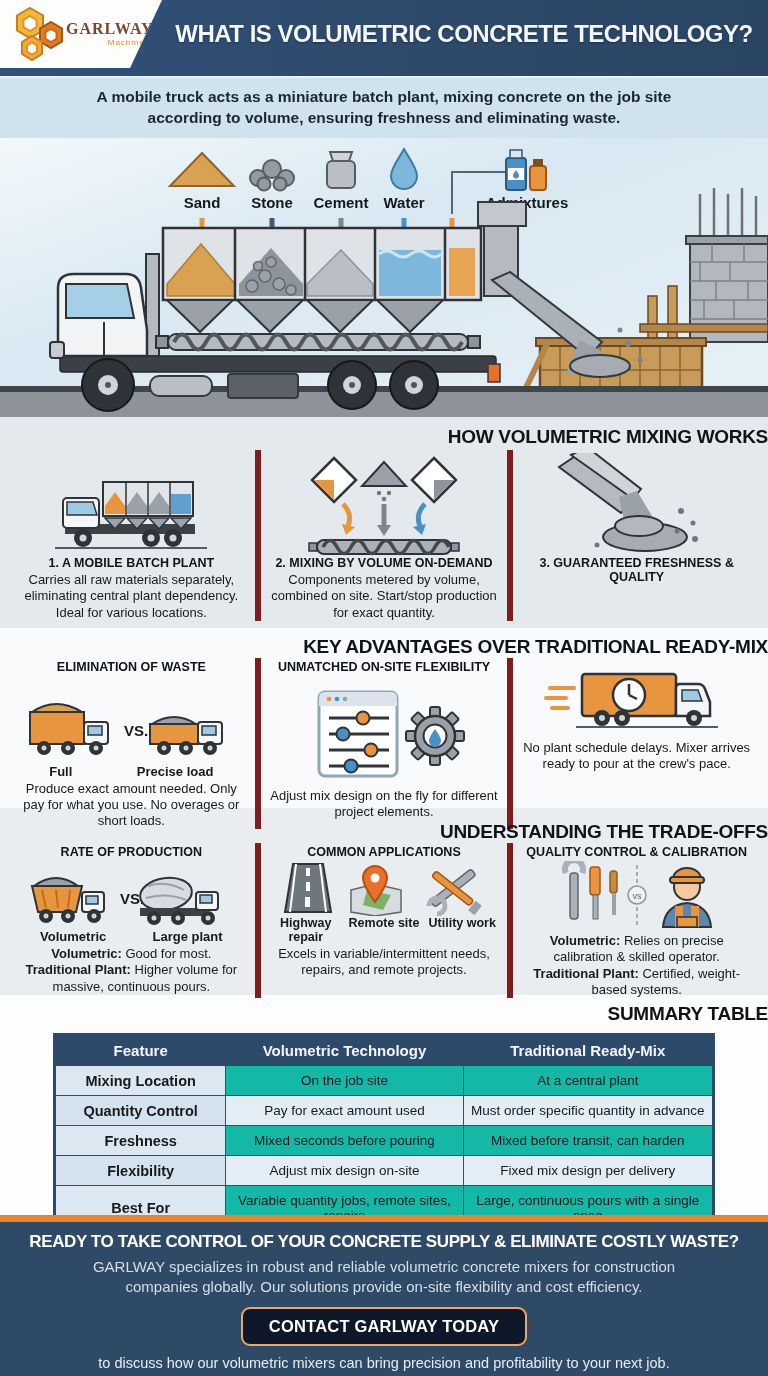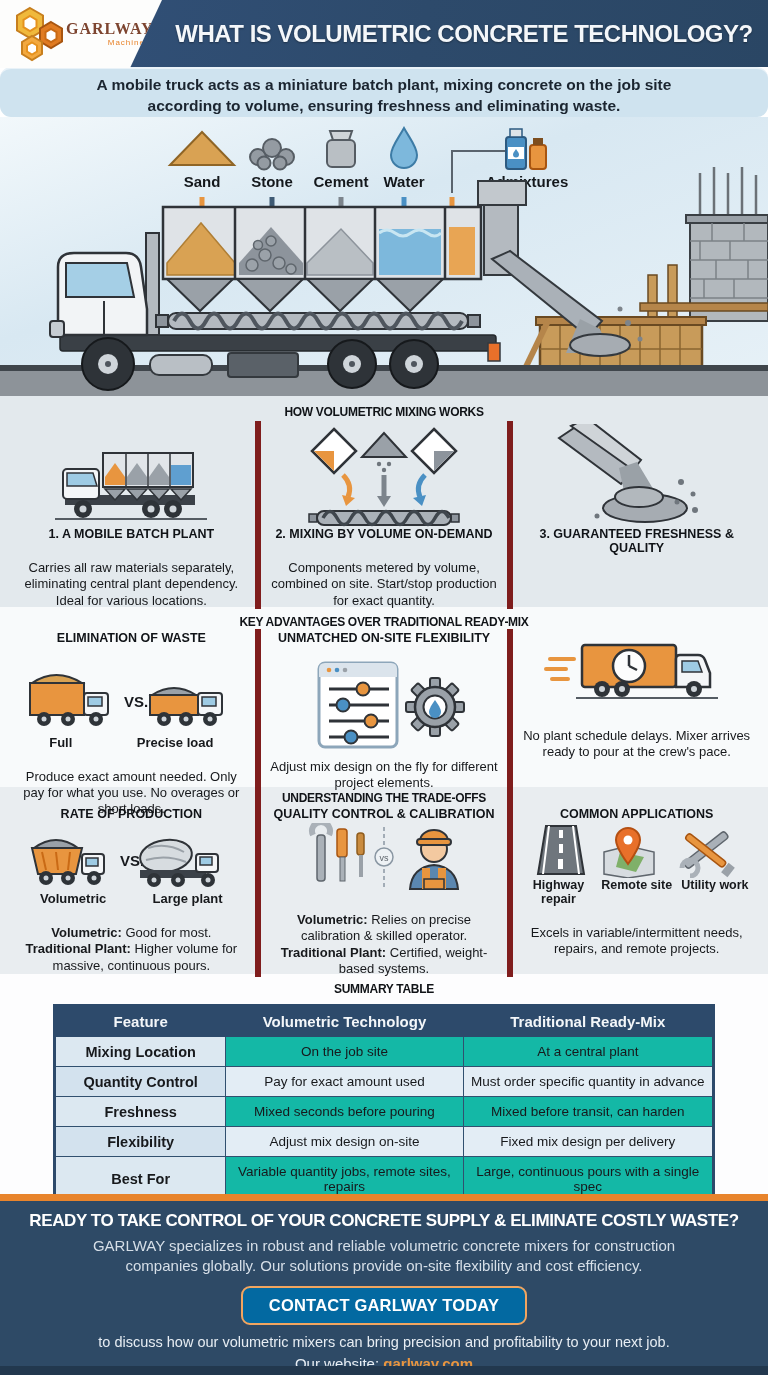--- a/index.html
+++ b/index.html
@@ -4,61 +4,61 @@
 <style>
   * { margin:0; padding:0; box-sizing:border-box; }
   html,body { width:768px; }
   body {
     font-family:"Liberation Sans", sans-serif;
     color:#17191c;
     background:#fff;
     width:768px; height:1376px; overflow:hidden;
   }
   
-  .header { position:relative; height:67px; background:linear-gradient(100deg,#32517a 0%,#2d4a6b 55%,#2a4664 100%); }
+  .header { position:relative; height:76px; background:linear-gradient(100deg,#32517a 0%,#2d4a6b 55%,#2a4664 100%); }
   .logo-wedge {
     position:absolute; left:0; top:0; width:162px; height:68px; background:#fdfdfc;
     clip-path:polygon(0 0,162px 0,130px 100%,0 100%);
     display:flex; align-items:center; padding-left:6px;
   }
   .logo-text { margin-left:2px; line-height:1; }
   .brand { font-family:"Liberation Serif", serif; font-weight:bold; font-size:16px; letter-spacing:1px; color:#7d4530; }
   .tagline { display:block; text-align:right; font-size:8px; color:#e8842c; letter-spacing:1px; margin-top:2px; }
   .header-title {
     position:absolute; left:168px; right:8px; top:0; height:68px;
     display:flex; align-items:center; justify-content:center;
     color:#f4f7fa; font-size:24px; font-weight:bold; letter-spacing:-0.5px;
     text-shadow:0 1px 2px rgba(0,0,0,.35); white-space:nowrap;
   }
   
-  .intro { height:50px; background:#cfe3ef; display:flex; align-items:flex-end; justify-content:center; border-top:2px solid #e9f2f8;border-radius:11px; }
+  .intro { height:62px; background:#cfe3ef; display:flex; align-items:center; justify-content:center; border-top:2px solid #e9f2f8; }
   .intro p { max-width:580px; text-align:center; font-size:15.5px; font-weight:bold; color:#1b2530; line-height:1.35; }
   
   .hero { height:279px; background:linear-gradient(160deg,#f2f8fb 0%,#d8e8f2 40%,#e7f1f7 100%); }
   .hero svg { display:block; }
   
-  .section-title { text-align:center; font-size:12px; font-weight:bold; letter-spacing:-0.3px; color:#101317; }
+  .section-title { text-align:right; font-size:19px; font-weight:bold; letter-spacing:-0.3px; color:#101317; }
   .three-cols { display:flex; padding:0 8px; }
   .col { flex:1; text-align:center; padding:2px 9px 0; }
   .col + .col { border-left:6px solid #7f1d1d; }
   .col h3 { font-size:12.5px; font-weight:bold; line-height:1.15; color:#101317; }
-  .col p { font-size:13px; line-height:1.24; margin-top:19px; }
+  .col p { font-size:13px; line-height:1.24; margin-top:2px; }
   .icon-box { display:flex; align-items:center; justify-content:center; }
   .vs-labels { display:flex; justify-content:space-around; font-weight:bold; font-size:13px; margin-top:-2px; }
   
   .how { height:211px; background:#e3e9ed; padding-top:9px; }
   .how .section-title { margin-bottom:2px; }
   .how .icon-box { height:104px; }
   
   .advantages { height:180px; background:#f8fafb; padding-top:8px; }
   .advantages .icon-box { height:78px; }
   .advantages .col h3 { min-height:28px; display:flex; align-items:flex-start; justify-content:center; }
   .advantages .col:nth-child(3) h3 span { max-width:170px; display:inline-block; }
   
-  .tradeoffs { height:187px; background:#e9edf0; padding-top:4px; }
+  .tradeoffs { height:187px; background:#e9edf0; padding-top:13px; }
   .tradeoffs .icon-box { height:72px; }
   .apps-row { display:flex; justify-content:center; gap:6px; }
   .app { width:33%; }
   .app-label { font-weight:bold; font-size:12.5px; line-height:1.05; }
   .bold-lead { font-weight:bold; }
   
   .summary { height:220px; background:#fdfdfe; padding-top:8px; }
   .summary table { width:662px; margin:8px auto 0; border-collapse:collapse; border:3px solid #2d4a6b; }
   .summary th { background:#2d4a6b; color:#f3f6f9; font-size:15px; font-weight:bold; padding:6px 4px; border:1.5px solid #2d4a6b; }
   .summary td { font-size:13.5px; padding:6.5px 4px; text-align:center; border:1.5px solid #31506f; }
@@ -66,21 +66,21 @@
   .summary tr.alt td { background:#e3edf5; }
   .summary tr.alt td.feat { background:#d3e2ee; }
   .summary tr:not(.alt) td:not(.feat) { background:#14b8a6; }
   .summary col.c1 { width:26%; } .summary col.c2 { width:36%; } .summary col.c3 { width:38%; }
   
   .footer { height:181px; background:#2e4a66; position:relative; text-align:center; }
   .footer-stripe { height:7px; background:#e8842c; }
   .footer h2 { color:#fff; font-size:17px; font-weight:bold; letter-spacing:-0.4px; margin-top:10px; }
   .footer .sub { color:#d6dfe8; font-size:15px; line-height:1.35; max-width:640px; margin:5px auto 0; }
   .cta {
-    display:inline-block; margin-top:9px; background:#0369a1; border:2px solid #f2a55f;
+    display:inline-block; margin-top:9px; background:#0f172a; border:2px solid #f2a55f;
     color:#fff; font-family:"Liberation Sans",sans-serif; font-weight:bold; font-size:16.5px;
     padding:8px 26px; border-radius:9px; cursor:pointer; letter-spacing:0.2px;
   }
   .footer .note { color:#e7edf3; font-size:14.5px; margin-top:9px; }
   .footer .site { color:#e7edf3; font-size:15px; margin-top:5px; }
   .footer .site .url { color:#e8953f; font-weight:bold; cursor:pointer; }
   .footer-bottom { position:absolute; bottom:0; left:0; width:100%; height:9px; background:#22384e; }
   svg text { font-family:"Liberation Sans",sans-serif; }
 </style>
 </head>
@@ -496,20 +496,59 @@
         </svg>
       </div>
       <div class="vs-labels">
         <span>Volumetric</span>
         <span>Large plant</span>
       </div>
       <p><span class="bold-lead">Volumetric:</span><span> Good for most.</span><br>
       <span class="bold-lead">Traditional Plant:</span><span> Higher volume for massive, continuous pours.</span></p>
     </div>
     <div class="col">
+      <h3>COMMON APPLICATIONS</h3>
+      <div class="icon-box" style="height:58px;">
+        <svg width="210" height="56" viewBox="0 0 210 56">
+          <g>
+            <polygon points="14,4 44,4 52,52 6,52" fill="#6f767d" stroke="#2f3338" stroke-width="2"></polygon>
+            <line x1="17" y1="4" x2="11" y2="52" stroke="#fff" stroke-width="2"></line>
+            <line x1="41" y1="4" x2="47" y2="52" stroke="#fff" stroke-width="2"></line>
+            <rect x="27" y="8" width="4" height="8" fill="#fff"></rect>
+              <rect x="27" y="22" width="4" height="9" fill="#fff"></rect>
+              <rect x="26" y="37" width="5" height="10" fill="#fff"></rect>
+          </g>
+          <g>
+            <polygon points="72,30 96,24 122,30 122,52 96,56 72,52" fill="#d7dce0" stroke="#5f666d" stroke-width="1.5"></polygon>
+            <polygon points="88,30 112,35 104,50 84,45" fill="#7fb069"></polygon>
+            <path d="M96 6 a12 12 0 0 1 12 12 c0 8 -12 24 -12 24 s-12 -16 -12 -24 a12 12 0 0 1 12 -12 Z" fill="#e8702a" stroke="#b44f12" stroke-width="2"></path>
+            <circle cx="96" cy="18" r="4.5" fill="#fff"></circle>
+          </g>
+          <g>
+            <rect x="148" y="24" width="52" height="8" rx="3" fill="#aab1b8" stroke="#5f666d" stroke-width="1.5" transform="rotate(-38 174 28)"></rect>
+            <path d="M150 46 a8 8 0 1 1 8 8" fill="none" stroke="#aab1b8" stroke-width="5"></path>
+            <rect x="150" y="25" width="48" height="7" rx="3" fill="#e8953f" stroke="#a85510" stroke-width="1.5" transform="rotate(38 174 28)"></rect>
+            <rect x="192" y="42" width="8" height="12" fill="#9aa1a8" transform="rotate(38 196 48)"></rect>
+          </g>
+        </svg>
+      </div>
+      <div class="apps-row">
+        <div class="app">
+            <div class="app-label">Highway repair</div>
+          </div>
+        <div class="app">
+            <div class="app-label">Remote site</div>
+          </div>
+        <div class="app">
+            <div class="app-label">Utility work</div>
+          </div>
+      </div>
+      <p>Excels in variable/intermittent needs, repairs, and remote projects.</p>
+    </div>
+    <div class="col">
       <h3>QUALITY CONTROL &amp; CALIBRATION</h3>
       <div class="icon-box">
         <svg width="190" height="68" viewBox="0 0 190 68">
           <g>
             <path d="M24 12 a9 9 0 1 1 16 0" fill="none" stroke="#aab1b8" stroke-width="6"></path>
             <rect x="28" y="12" width="8" height="46" rx="3" fill="#aab1b8" stroke="#5f666d" stroke-width="1.5"></rect>
             <rect x="48" y="6" width="10" height="28" rx="3" fill="#e8953f" stroke="#a85510" stroke-width="1.5"></rect>
             <rect x="51" y="34" width="5" height="24" fill="#aab1b8" stroke="#5f666d" stroke-width="1"></rect>
             <rect x="68" y="10" width="7" height="22" rx="3" fill="#c98b3f" stroke="#8f5c1d" stroke-width="1.5"></rect>
             <rect x="70" y="32" width="4" height="22" fill="#9aa1a8"></rect>
@@ -523,59 +562,20 @@
             <rect x="128" y="16" width="34" height="6" rx="3" fill="#e8953f" stroke="#2f3338" stroke-width="2"></rect>
             <path d="M121 66 Q123 44 145 42 Q167 44 169 66 Z" fill="#5b87b0" stroke="#2f3338" stroke-width="2"></path>
             <rect x="133" y="45" width="8" height="21" fill="#e8953f"></rect>
             <rect x="149" y="45" width="8" height="21" fill="#e8953f"></rect>
             <rect x="135" y="56" width="20" height="10" fill="#e8953f" stroke="#2f3338" stroke-width="1.5"></rect>
           </g>
         </svg>
       </div>
       <p><span class="bold-lead">Volumetric:</span><span> Relies on precise calibration &amp; skilled operator.</span><br>
       <span class="bold-lead">Traditional Plant:</span><span> Certified, weight-based systems.</span></p>
-    </div>
-    <div class="col">
-      <h3>COMMON APPLICATIONS</h3>
-      <div class="icon-box" style="height:58px;">
-        <svg width="210" height="56" viewBox="0 0 210 56">
-          <g>
-            <polygon points="14,4 44,4 52,52 6,52" fill="#6f767d" stroke="#2f3338" stroke-width="2"></polygon>
-            <line x1="17" y1="4" x2="11" y2="52" stroke="#fff" stroke-width="2"></line>
-            <line x1="41" y1="4" x2="47" y2="52" stroke="#fff" stroke-width="2"></line>
-            <rect x="27" y="8" width="4" height="8" fill="#fff"></rect>
-              <rect x="27" y="22" width="4" height="9" fill="#fff"></rect>
-              <rect x="26" y="37" width="5" height="10" fill="#fff"></rect>
-          </g>
-          <g>
-            <polygon points="72,30 96,24 122,30 122,52 96,56 72,52" fill="#d7dce0" stroke="#5f666d" stroke-width="1.5"></polygon>
-            <polygon points="88,30 112,35 104,50 84,45" fill="#7fb069"></polygon>
-            <path d="M96 6 a12 12 0 0 1 12 12 c0 8 -12 24 -12 24 s-12 -16 -12 -24 a12 12 0 0 1 12 -12 Z" fill="#e8702a" stroke="#b44f12" stroke-width="2"></path>
-            <circle cx="96" cy="18" r="4.5" fill="#fff"></circle>
-          </g>
-          <g>
-            <rect x="148" y="24" width="52" height="8" rx="3" fill="#aab1b8" stroke="#5f666d" stroke-width="1.5" transform="rotate(-38 174 28)"></rect>
-            <path d="M150 46 a8 8 0 1 1 8 8" fill="none" stroke="#aab1b8" stroke-width="5"></path>
-            <rect x="150" y="25" width="48" height="7" rx="3" fill="#e8953f" stroke="#a85510" stroke-width="1.5" transform="rotate(38 174 28)"></rect>
-            <rect x="192" y="42" width="8" height="12" fill="#9aa1a8" transform="rotate(38 196 48)"></rect>
-          </g>
-        </svg>
-      </div>
-      <div class="apps-row">
-        <div class="app">
-            <div class="app-label">Highway repair</div>
-          </div>
-        <div class="app">
-            <div class="app-label">Remote site</div>
-          </div>
-        <div class="app">
-            <div class="app-label">Utility work</div>
-          </div>
-      </div>
-      <p>Excels in variable/intermittent needs, repairs, and remote projects.</p>
     </div>
   </div>
 </div>
 
 <div class="summary">
   <h2 class="section-title">SUMMARY TABLE</h2>
   <table>
     <colgroup>
         <col class="c1">
         <col class="c2">

